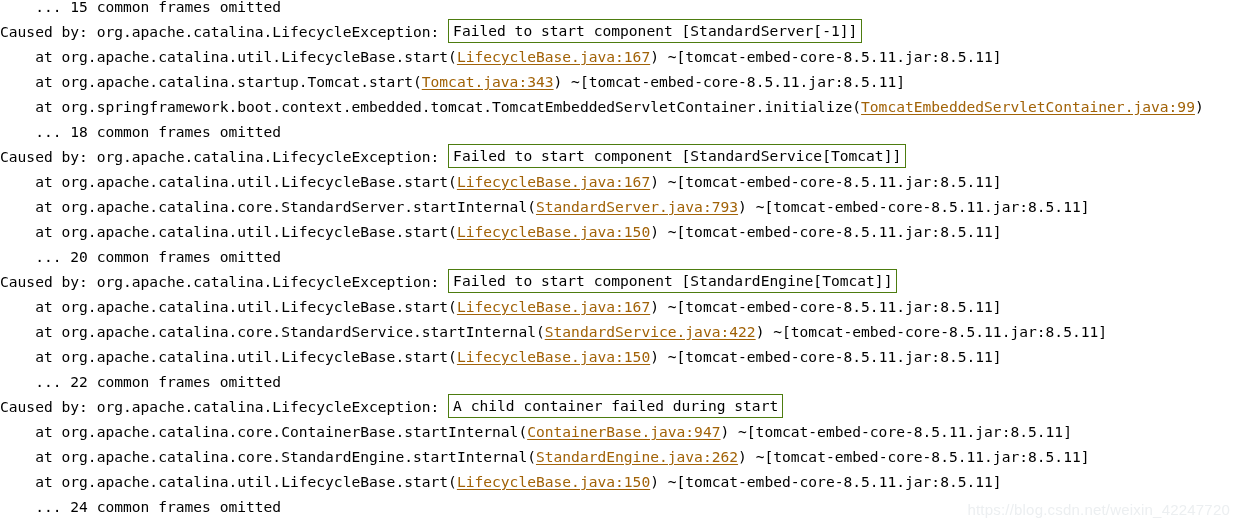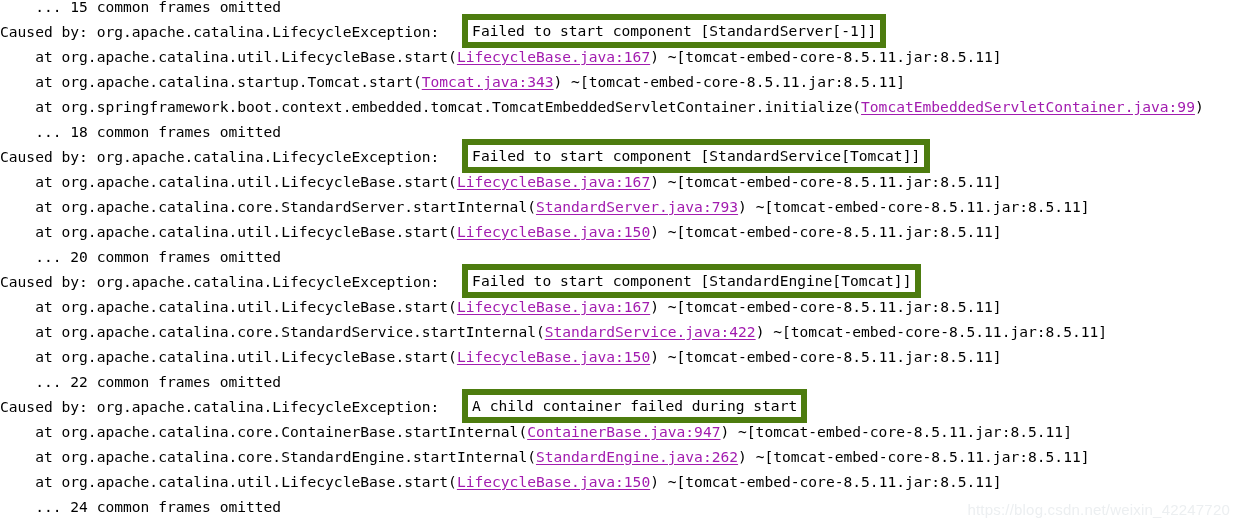--- a/index.html
+++ b/index.html
@@ -28,30 +28,30 @@
   }
 
   .line {
     height: 25px;
     white-space: pre;
     overflow: visible;
   }
 
   
   .lnk {
-    color: #a21caf;
+    color: #a16207;
     text-decoration: underline;
     text-underline-offset: 2px;
   }
 
   
   .boxed {
-    border: 6px solid #4d7c0f;
+    border: 1px solid #4d7c0f;
     padding: 2px 4px 3px 4px;
-    margin-left: 14px;
+    margin-left: 0;
     position: relative;
     top: -1px;
   }
 
   #watermark {
     position: absolute;
     right: 14px;
     bottom: 6px;
     font-family: "Liberation Sans", sans-serif;
     font-size: 15px;

